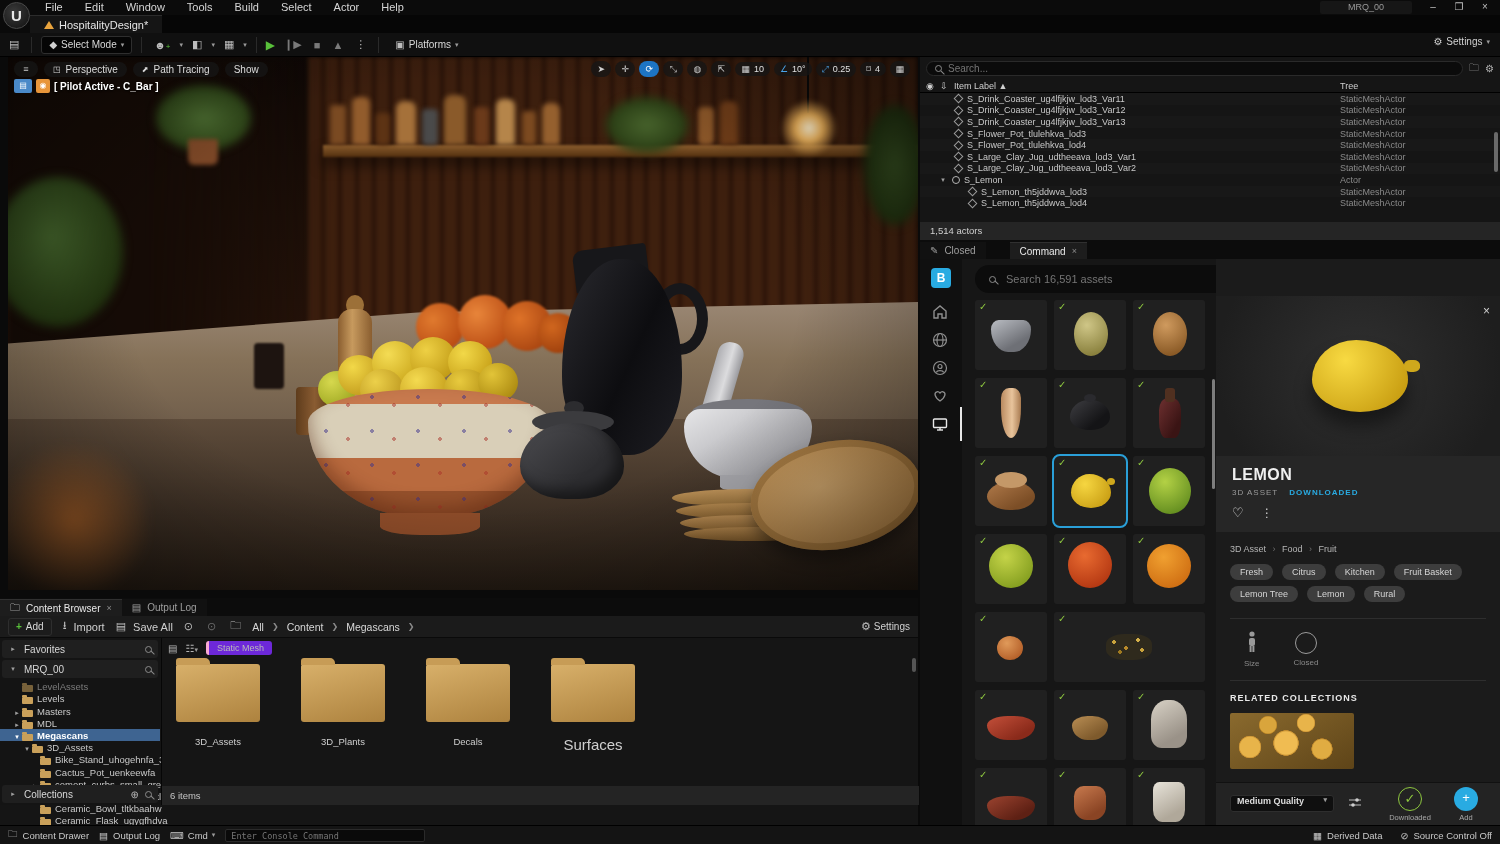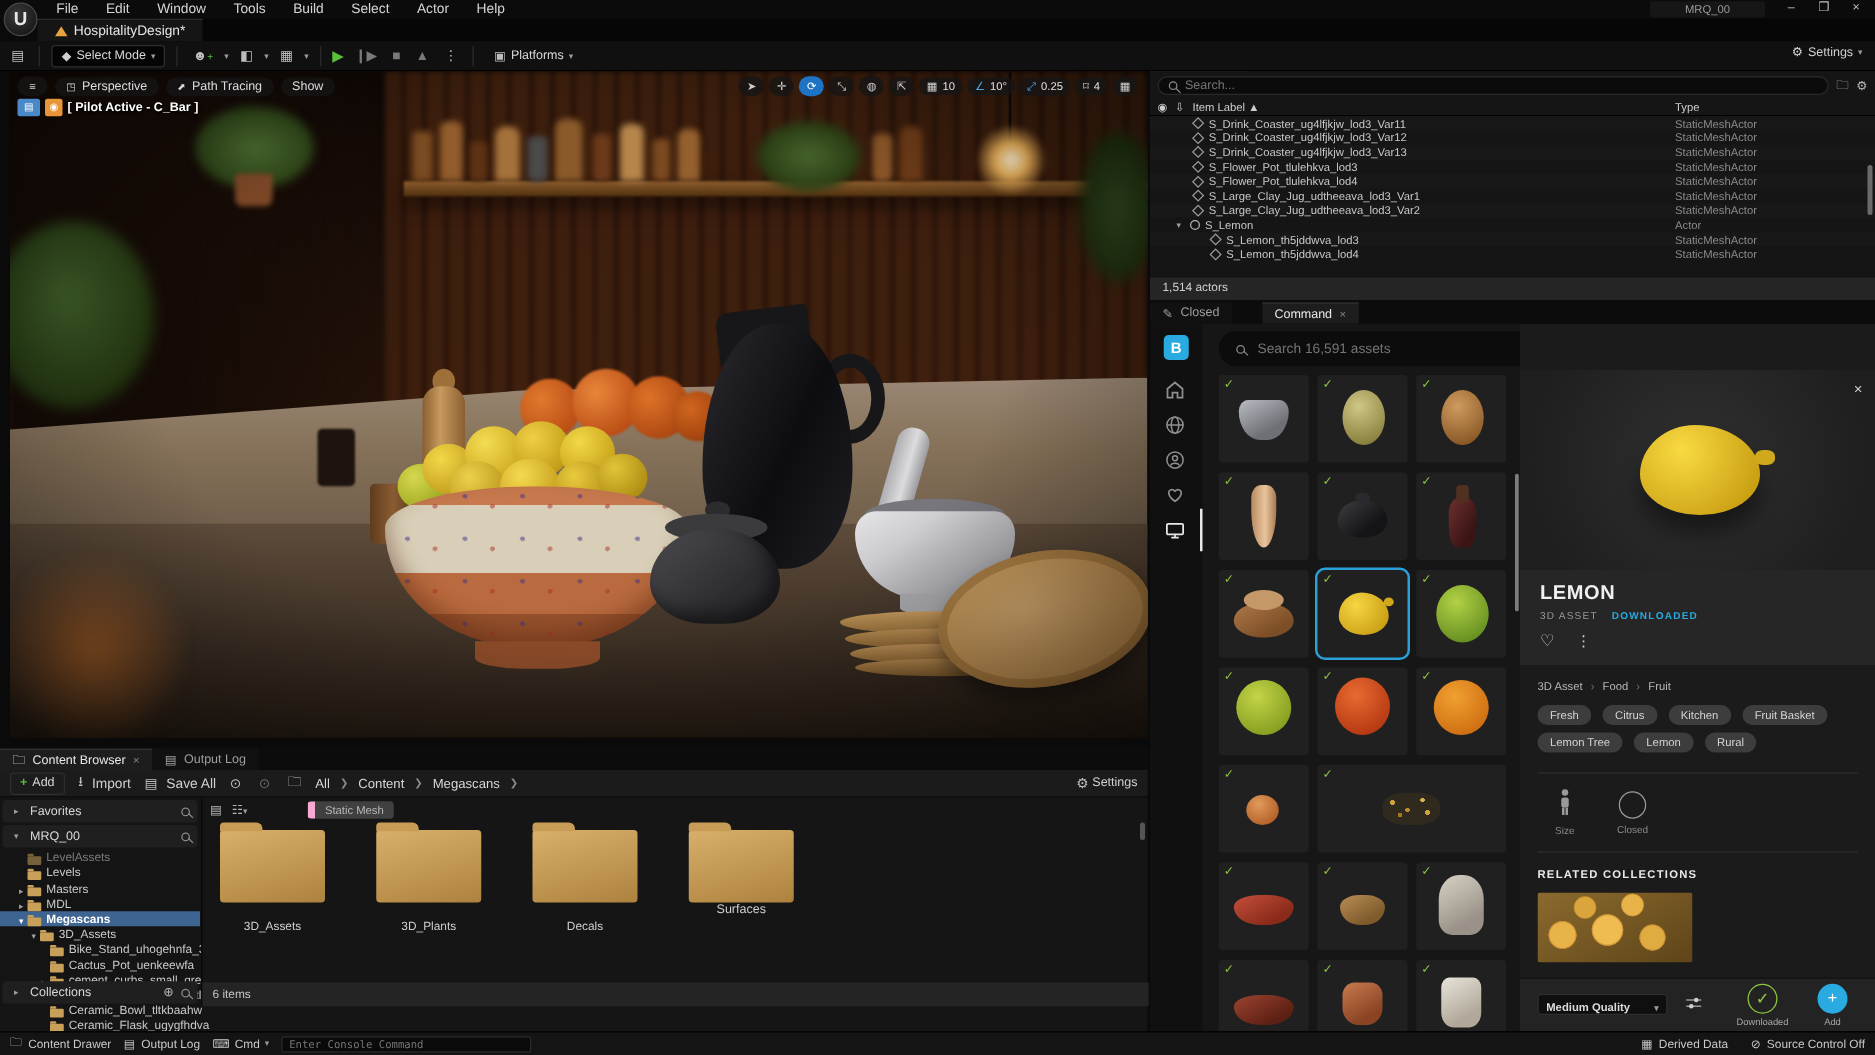--- a/index.html
+++ b/index.html
@@ -73,21 +73,21 @@
   .tile.sel { outline:2px solid #2a9fd8; border-radius:6px; }
   .fruit { position:absolute; border-radius:50%; }
   #b-scroll { position:absolute; left:292px; top:120px; width:3px; height:110px; background:#7d7d7d; border-radius:2px; }
 
   #b-detail { position:absolute; left:296px; top:0; width:284px; height:566px; background:#1b1b1b; }
   #b-preview { position:absolute; left:0; top:37px; width:284px; height:160px; background:radial-gradient(circle at 50% 45%, #303030, #1e1e1e 85%); }
   #b-info { position:absolute; left:0; top:197px; width:284px; height:76px; background:#262626; padding:10px 16px; }
   #b-body { position:absolute; left:0; top:273px; width:284px; height:250px; padding:12px 14px; }
   .tag { display:inline-block; background:#3d3d3d; color:#d5d5d5; font-size:9px; padding:3px 10px; border-radius:10px; margin:0 6px 6px 0; }
   #b-bottom { position:absolute; left:0; top:523px; width:284px; height:43px; background:#232323; border-top:1px solid #111; }
-  .qsel { position:absolute; left:14px; top:12px; width:104px; height:17px; background:#0f0f0f; border:1px solid #2e2e2e; border-radius:3px; color:#dcdcdc; font-size:9px; font-weight:bold; display:flex; align-items:flex-end; justify-content:space-between; padding:0 6px; }
+  .qsel { position:absolute; left:14px; top:12px; width:104px; height:17px; background:#0f0f0f; border:1px solid #2e2e2e; border-radius:3px; color:#dcdcdc; font-size:9px; font-weight:bold; display:flex; align-items:flex-start; justify-content:space-between; padding:0 6px; }
   .circle-btn { position:absolute; width:24px; height:24px; border-radius:50%; text-align:center; line-height:22px; font-size:13px; }
   .cap8 { font-size:7.5px; color:#a8a8a8; position:absolute; text-align:center; }
 
   
   #cb { left:0px; top:598px; width:918px; height:227px; background:#151515; }
   #cb-toolbar { position:absolute; left:0; top:18px; width:918px; height:22px; background:#1b1b1b; display:flex; align-items:center; gap:8px; padding:0 8px; border-bottom:1px solid #0a0a0a; }
   .crumb { color:#d8d8d8; font-size:10.5px; }
   .crumb-sep { color:#8a8a8a; font-size:8px; }
   #cb-side { position:absolute; left:0; top:40px; width:160px; height:167px; background:#141414; font-size:10px; }
   .side-hdr { height:18px; background:#1f1f1f; display:flex; align-items:center; gap:6px; padding:0 6px; color:#d8d8d8; border-radius:3px; margin:2px 2px 0 2px; }
@@ -310,21 +310,21 @@
         <span class="mag"></span>
         <input placeholder="Search..." style="">
       </div>
       <span style="color:#b5b5b5;font-size:10px;">🗀</span>
       <span style="color:#b5b5b5;font-size:10px;">⚙</span>
     </div>
     <div class="row" style="height:13px;padding:0 6px;color:#cfcfcf;font-size:9px;position:relative;border-bottom:1px solid #000;">
       <span style="width:14px;">◉</span>
       <span style="width:14px;">⇩</span>
       <span>Item Label ▲</span>
-      <span class="ol-type" style="left:420px;color:#cfcfcf;">Type</span>
+      <span class="ol-type" style="left:420px;color:#cfcfcf;">Tree</span>
     </div>
     <div style="position:relative;">
       <div class="ol-row" style="padding-left:30px;position:relative;">
           <span class="cube"></span>
           <span>S_Drink_Coaster_ug4lfjkjw_lod3_Var11</span>
           <span class="ol-type">StaticMeshActor</span>
         </div>
       <div class="ol-row" style="padding-left:30px;position:relative;">
           <span class="cube"></span>
           <span>S_Drink_Coaster_ug4lfjkjw_lod3_Var12</span>
@@ -713,38 +713,38 @@
         <span class="tarr">▸</span>
           <span>Collections</span>
         <span style="margin-left:auto;color:#b5b5b5;font-size:10px;">⊕</span>
         <span class="mag"></span>
       </div>
     </div>
     <div id="cb-main">
       <div class="row" style="padding:3px 6px;gap:8px;">
         <span style="color:#b5b5b5;font-size:10px;">▤</span>
         <span style="color:#b5b5b5;font-size:10px;">☷<span class="chev">▾</span></span>
-        <span style="background:#404040;color:#b9b9b9;font-size:9px;padding:2px 8px;border-radius:3px;border-left:6px solid #f9a8d4;margin-left:40px;">Static Mesh</span>
+        <span style="background:#6d28d9;color:#b9b9b9;font-size:9px;padding:2px 8px;border-radius:3px;border-left:3px solid #f9a8d4;">Static Mesh</span>
       </div>
       <div style="position:relative;height:118px;">
         <div style="position:absolute;left:14px;top:6px;text-align:center;">
           <div class="bigfold"></div>
           <div style="font-size:9.5px;color:#cfcfcf;margin-top:14px;">3D_Assets</div>
         </div>
         <div style="position:absolute;left:139px;top:6px;text-align:center;">
           <div class="bigfold"></div>
           <div style="font-size:9.5px;color:#cfcfcf;margin-top:14px;">3D_Plants</div>
         </div>
         <div style="position:absolute;left:264px;top:6px;text-align:center;">
           <div class="bigfold"></div>
           <div style="font-size:9.5px;color:#cfcfcf;margin-top:14px;">Decals</div>
         </div>
         <div style="position:absolute;left:389px;top:6px;text-align:center;">
           <div class="bigfold"></div>
-          <div style="font-size:10px;color:#cfcfcf;">Surfaces</div>
+          <div style="font-size:15px;color:#cfcfcf;margin-top:14px;">Surfaces</div>
         </div>
         <div style="position:absolute;right:2px;top:0;width:4px;height:14px;background:#555;border-radius:2px;"></div>
       </div>
       <div id="cb-items">6 items</div>
     </div>
   </div>
 
   <div id="statusbar" class="abs">
     <div class="row" style="gap:5px;">
       <span>🗀</span>

